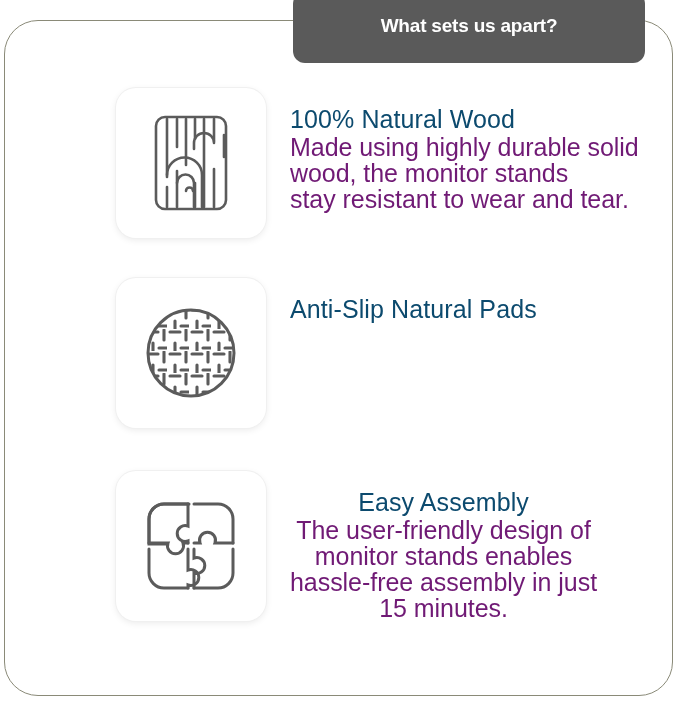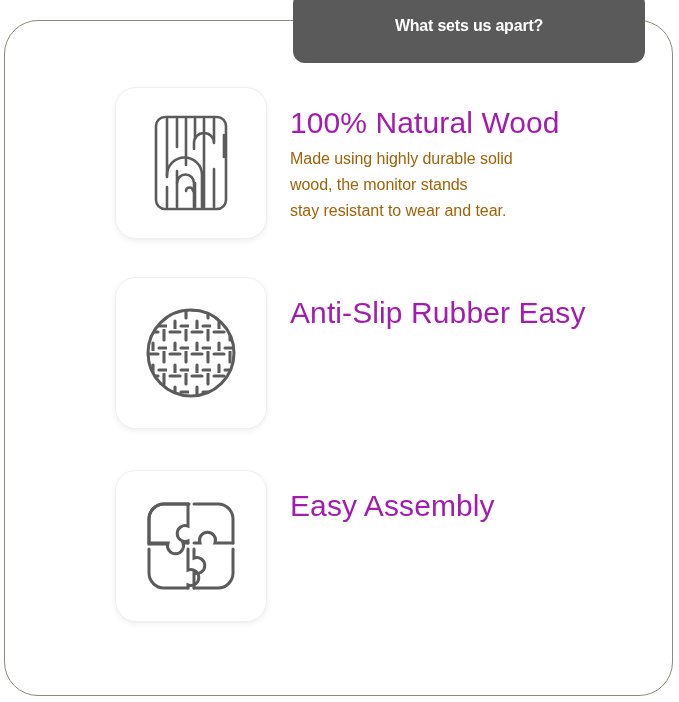--- a/index.html
+++ b/index.html
@@ -37,21 +37,21 @@
     height: 71px;
     background: #5a5a5a;
     border-radius: 12px;
     display: flex;
     align-items: center;
     justify-content: center;
     z-index: 5;
   }
   #title-banner .banner-text {
     color: #ffffff;
-    font-size: 16px;
+    font-size: 19px;
     font-weight: bold;
     letter-spacing: -0.2px;
     padding-bottom: 4px;
     white-space: nowrap;
   }
 
   
   #features {
     position: absolute;
     left: 116px;
@@ -78,33 +78,32 @@
     align-items: center;
     justify-content: center;
   }
 
   .feature-text {
     padding-left: 24px;
     padding-top: 18px;
   }
 
   .feature-title {
-    color: #a21caf;
-    font-size: 30px;
+    color: #0c4a6e;
+    font-size: 25px;
     font-weight: normal;
     letter-spacing: 0.1px;
     line-height: 1.1;
     white-space: nowrap;
   }
 
   .feature-desc {
-    color: #a16207;
-    font-size: 16px;
+    color: #701a75;
+    font-size: 25px;
     line-height: 26px;
-    margin-top: 7px;
     white-space: pre-line;
     letter-spacing: -0.05px;
   }
 
   svg { display: block; }
   .ln { fill: none; stroke: #5b5b5b; stroke-linecap: round; }
 </style>
 </head>
 <body>
 
@@ -167,21 +166,21 @@
             </pattern>
           </defs>
           <g clip-path="url(#circClip)">
             <rect x="0" y="0" width="92" height="92" fill="url(#weave)"></rect>
           </g>
           <circle class="ln" cx="46" cy="46" r="43" stroke-width="3"></circle>
         </svg>
       </span>
     </div>
     <div class="feature-text">
-      <div class="feature-title">Anti-Slip Rubber Easy</div>
+      <div class="feature-title">Anti-Slip Natural Pads</div>
     </div>
   </div>
 
   <div class="feature-row r3">
     <div class="icon-box">
       <span>
         <svg width="92" height="92" viewBox="0 0 92 92">
           <g class="ln" stroke-width="3">
 
             <path d="M44 4 H 19 a15 15 0 0 0 -15 15 V 44 H 22
@@ -202,16 +201,20 @@
             <path d="M43 49 V 70 a8 8 0 1 1 0 15 V 88"></path>
 
             <path d="M49 88 H 73 a15 15 0 0 0 15 -15 V 49"></path>
             <path d="M49 49 V 58 a8 8 0 1 1 0 15 V 88"></path>
           </g>
         </svg>
       </span>
     </div>
     <div class="feature-text">
       <div class="feature-title">Easy Assembly</div>
+      <div class="feature-desc">The user-friendly design of
+monitor stands enables
+hassle-free assembly in just
+15 minutes.</div>
     </div>
   </div>
 
 </div>
 
 </body></html>

